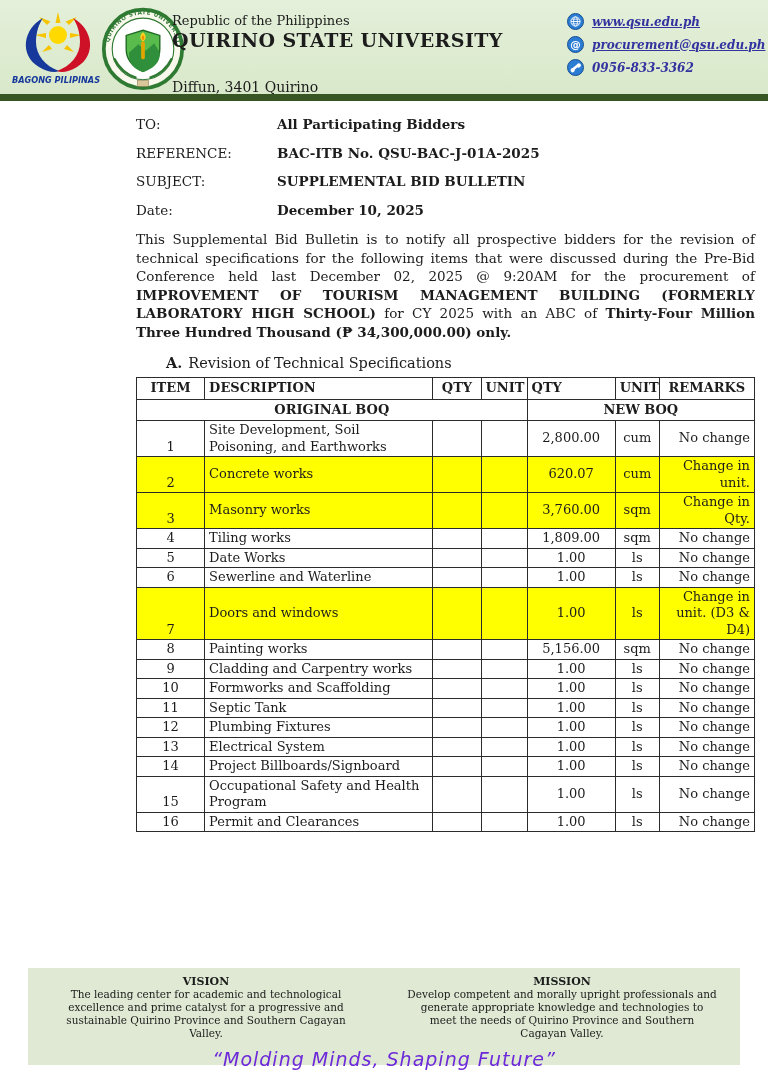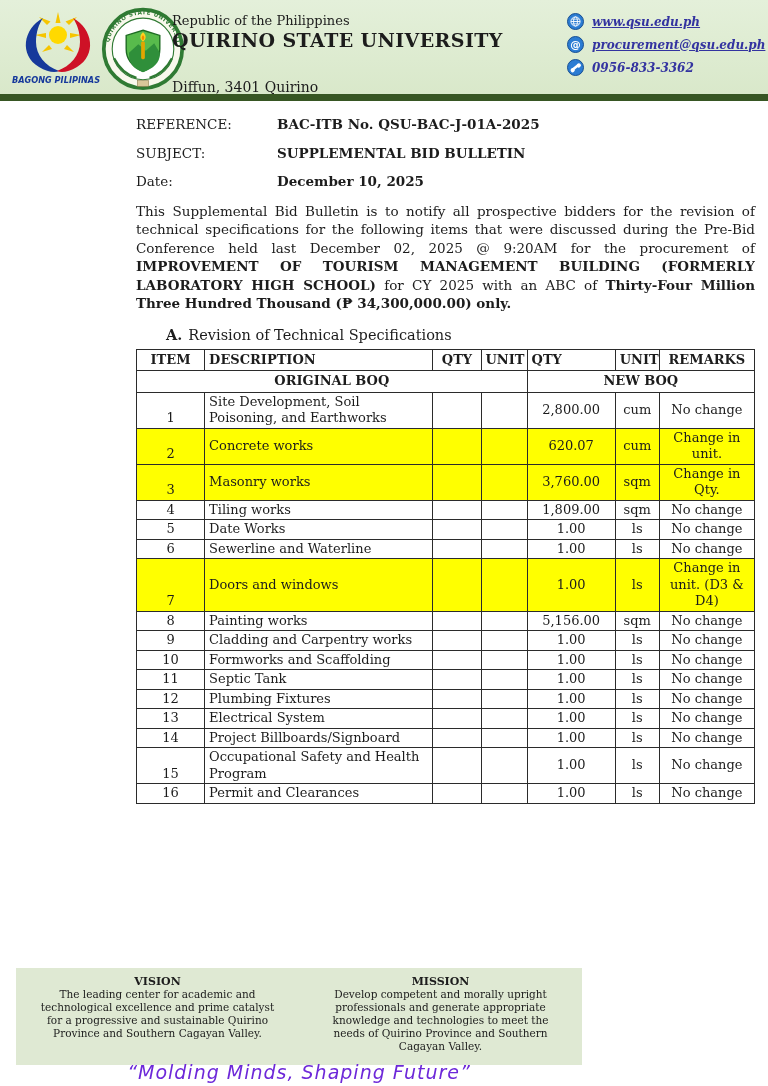--- a/index.html
+++ b/index.html
@@ -33,24 +33,24 @@
   .section-title{margin-top:13px;padding-left:30px;font-size:14.5px;}
   .section-marker{font-weight:bold;margin-right:6px;}
   
   table.boq{border-collapse:collapse;table-layout:fixed;width:619px;margin-top:6px;font-size:13px;}
   table.boq th,table.boq td{border:1px solid #2b2b2b;padding:1px 4px;line-height:16.5px;}
   table.boq th{font-weight:bold;text-align:center;padding:2px 4px;}
   table.boq th.left{text-align:left;}
   td.c-item{text-align:center;vertical-align:bottom;padding-bottom:2px;}
   td.c-desc{text-align:left;vertical-align:middle;}
   td.c-qty,td.c-unit,td.c-nqty,td.c-nunit{text-align:center;vertical-align:middle;}
-  td.c-rem{text-align:center;vertical-align:middle;}
+  td.c-rem{text-align:right;vertical-align:middle;}
   tr.hl td{background:#ffff00;}
   
-  .footer{position:absolute;left:16px;top:968px;width:566px;height:97px;background:#dfe9d3;}
+  .footer{position:absolute;left:28px;top:968px;width:712px;height:97px;background:#dfe9d3;}
   .footer-cols{display:flex;padding-top:7px;}
   .footer-col{width:50%;box-sizing:border-box;padding:0 22px;text-align:center;
     font-size:10.5px;line-height:13px;}
   .footer-title{font-weight:bold;font-size:11px;line-height:13px;}
   .tagline{margin-top:8px;text-align:center;font-size:19px;font-style:italic;font-weight:500;
     letter-spacing:1px;font-family:"DejaVu Sans","Liberation Sans",sans-serif;color:#6d28d9;}
 </style>
 </head>
 <body>
 
@@ -126,20 +126,24 @@
         <span class="contact-text">0956-833-3362</span>
       </div>
     </div>
 </div>
 <div class="green-bar"></div>
 
 <div class="content">
 
   <div id="memo-fields">
       <div class="memo-row">
+        <div class="memo-label">TO:</div>
+        <div class="memo-value">All Participating Bidders</div>
+      </div>
+      <div class="memo-row">
         <div class="memo-label">REFERENCE:</div>
         <div class="memo-value">BAC-ITB No. QSU-BAC-J-01A-2025</div>
       </div>
       <div class="memo-row">
         <div class="memo-label">SUBJECT:</div>
         <div class="memo-value">SUPPLEMENTAL BID BULLETIN</div>
       </div>
       <div class="memo-row">
         <div class="memo-label">Date:</div>
         <div class="memo-value">December 10, 2025</div>

